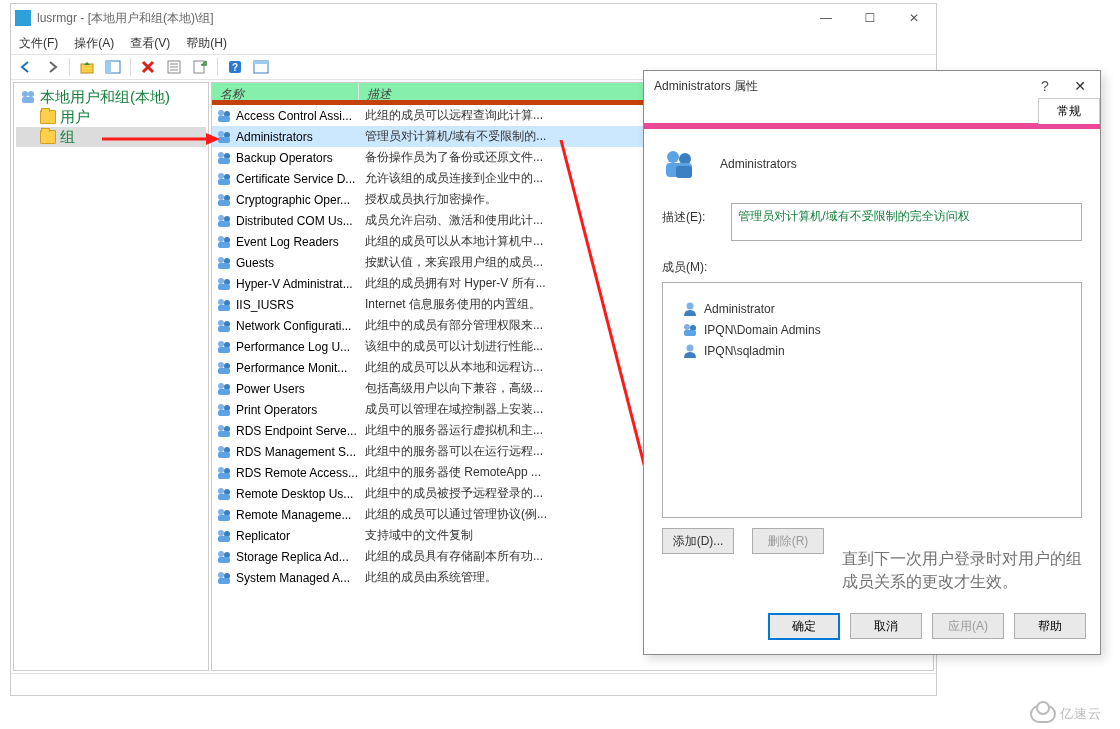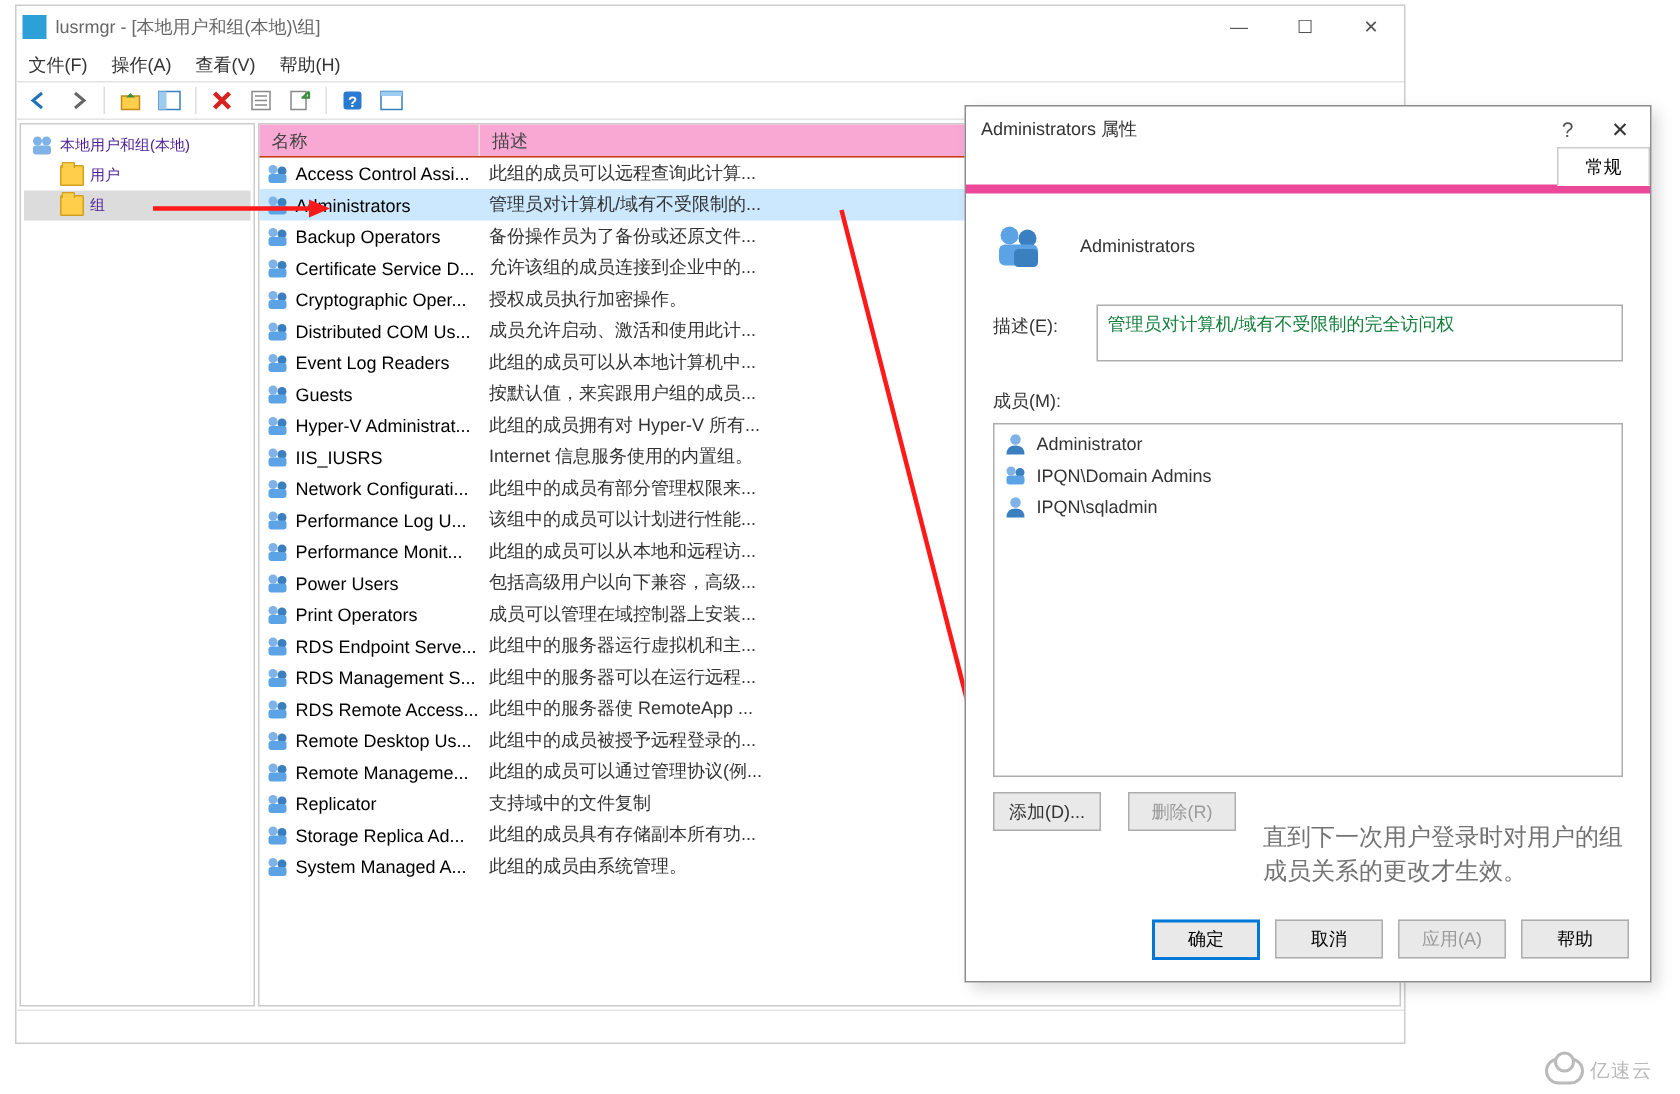--- a/index.html
+++ b/index.html
@@ -8,28 +8,28 @@
   .titlebar { height:28px; display:flex; align-items:center; padding-left:4px; color:#666; font-size:12px; position:relative;}
   .titlebar .title-icon { width:16px;height:16px; background:#2da0d8; margin-right:6px; }
   .title-text { flex:1; }
   .win-controls { display:flex; height:100%; }
   .win-controls div { width:44px; display:flex; align-items:center; justify-content:center; color:#555;}
   .menubar { height:22px; display:flex; align-items:center; padding:0 8px; font-size:12px; gap:16px; color:#333;}
   .toolbar { height:26px; border-top:1px solid #e3e3e3; border-bottom:1px solid #e3e3e3; display:flex; align-items:center; padding:0 4px; gap:4px;}
   .toolbar .sep { width:1px; height:18px; background:#ddd; margin:0 2px;}
   .toolbar .tb-btn { width:22px; height:22px; display:flex; align-items:center; justify-content:center; }
   .body { flex:1; display:flex; border-top:0;}
-  .tree { width:157px; border:1px solid #ccc; margin:2px; padding:4px 2px; font-size:10px; color:#4c1d95;}
+  .tree { width:196px; border:1px solid #ccc; margin:2px; padding:4px 2px; font-size:15px; color:#15803d;}
   .tree-row { display:flex; align-items:center; height:20px; padding-left:4px; gap:4px;}
   .tree-row.indent { padding-left:24px; }
   .tree-row.sel { background:#dcdcdc; }
   .folder-icon{ width:16px;height:14px; background:#ffcf4b; border:1px solid #d0a020; border-radius:1px; position:relative;}
   .folder-icon:before{content:'';position:absolute;top:-3px;left:0;width:7px;height:3px;background:#ffcf4b;border:1px solid #d0a020;border-bottom:none;border-radius:1px 1px 0 0;}
   .list { flex:1; border:1px solid #ccc; margin:2px 2px 2px 0; display:flex; flex-direction:column; font-size:12px;}
-  .list-header { height:22px; display:flex; border-bottom:1px solid #c2410c; background:#f9a8d4;}
+  .list-header { height:22px; display:flex; border-bottom:5px solid #c2410c; background:#86efac;font-style:italic;}
   .list-header .col { padding:3px 8px; border-right:1px solid #e3e3e3; color:#444;}
   .col-name { width:147px; }
   .col-desc { flex:1; }
   .list-body { flex:1; overflow:hidden;}
   .list-row { height:21px; display:flex; align-items:center; }
   .list-row.sel { background:#cce8ff; }
   .list-row .cell-name { width:147px; padding-left:4px; display:flex; align-items:center; gap:4px; white-space:nowrap; overflow:hidden;}
   .list-row .cell-desc { flex:1; padding-left:6px; white-space:nowrap; overflow:hidden; text-overflow:ellipsis; color:#333;}
   .grp-icon{ width:16px; height:16px; display:inline-block;}
   .grp-icon svg{display:block;}
@@ -43,21 +43,21 @@
   .dlg-title .close{ width:40px; text-align:center; color:#333; font-size:14px;}
   .tab-strip { height:28px; display:flex; align-items:flex-end; padding-left:10px; border-bottom:6px solid #ec4899;justify-content:flex-end;}
   .tab { height:26px; padding:4px 18px 0; border:1px solid #ccc; border-bottom:1px solid #fff; margin-bottom:-1px; font-size:12px; background:#fff; position:relative;}
   .dlg-body { flex:1; padding:18px 18px 10px; font-size:12px; color:#333; display:flex; flex-direction:column;}
   .hdr-row { display:flex; align-items:center; gap:24px; margin-bottom:22px;}
   .big-icon { width:34px; height:34px;}
   .desc-row { display:flex; align-items:flex-start; gap:26px; margin-bottom:18px;}
   .desc-row label { padding-top:6px;}
   .desc-box { flex:1; height:38px; border:1px solid #adadad; padding:4px 6px; font-size:12px; color:#15803d; background:#fff;}
   .members-label{margin-bottom:6px;}
-  .members-box { flex:1; border:1px solid #adadad; background:#fff; padding:2px; min-height:190px;}
+  .members-box { flex:1; border:1px solid #adadad; background:#fff; padding:15px; min-height:190px;}
   .member-row { height:21px; display:flex; align-items:center; gap:6px; padding-left:4px; font-size:12px;}
   .user-icon{width:16px;height:16px;}
   .btn-row { display:flex; align-items:flex-start; gap:18px; margin-top:10px;}
   .btn { height:26px; min-width:72px; padding:0 8px; border:1px solid #adadad; background:#e9e9e9; font-size:12px; display:flex; align-items:center; justify-content:center;}
   .btn.primary { background:#e9e9e9; border:2px solid #0078d7; height:27px;}
   .btn.disabled { color:#9a9a9a; }
   .note { flex:1; font-size:16px; color:#737373; line-height:1.4;margin-top:20px;}
   .dlg-footer { padding:10px 14px 14px; display:flex; justify-content:flex-end; gap:10px;}
 
   

